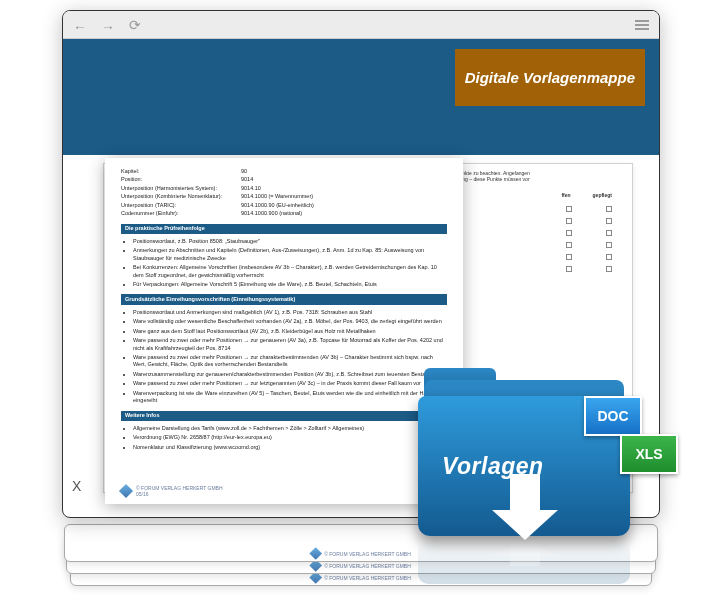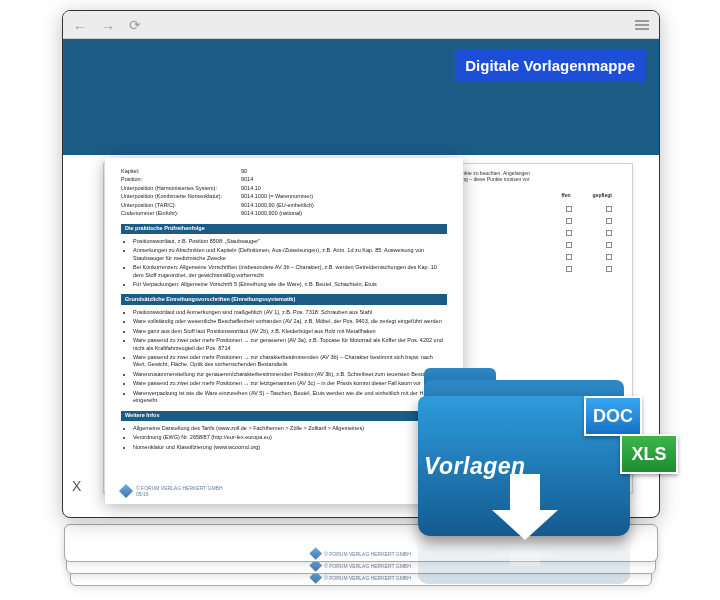--- a/index.html
+++ b/index.html
@@ -12,21 +12,21 @@
 
   
   .browser { position:absolute; left:62px; top:10px; width:598px; height:508px; background:#fff; border:1px solid #333; border-radius:8px; box-shadow:0 4px 20px rgba(0,0,0,.25); overflow:hidden; }
   .toolbar { height:28px; background:#ececec; display:flex; align-items:center; padding:0 10px; gap:16px; border-bottom:1px solid #ccc; }
   .toolbar .nav { display:flex; gap:14px; color:#9a9a9a; }
   .toolbar .nav span { font-size:14px; cursor:pointer; }
   .toolbar .menu-icon { margin-left:auto; display:flex; flex-direction:column; gap:2px; cursor:pointer; }
   .toolbar .menu-icon div { width:14px; height:2px; background:#9a9a9a; }
 
   .hero { background:#1b5b86; height:116px; position:relative; color:#fff; }
-  .badge { position:absolute; right:14px; top:10px; background:#1d4ed8; padding:8px 10px; font-size:15px; font-weight:bold; color:#fff; }
+  .badge { position:absolute; right:14px; top:10px; background:#a16207; font-style:italic; padding:20px 10px; font-size:15px; font-weight:bold; color:#fff; }
   .hero h1 { position:absolute; left:0; right:0; top:60px; text-align:center; font-size:24px; font-weight:bold; }
 
   
   .bg-page { position:absolute; background:#fff; border:1px solid #d0d0d0; box-shadow:0 2px 6px rgba(0,0,0,.08); }
   .bg-page .check { width:6px;height:6px;border:1px solid #888; margin:2px; }
   .bg-footer { position:absolute; bottom:4px; left:50%; transform:translateX(-50%); display:flex; align-items:center; gap:4px; font-size:5px; color:#6b7ea0;}
   .bg-footer .diamond { width:8px;height:8px;background:linear-gradient(135deg,#6ab0e4,#3f74ab);transform:rotate(45deg);}
 
   
   .doc { position:absolute; left:105px; top:158px; width:358px; height:346px; background:#fff; box-shadow:0 3px 16px rgba(0,0,0,.3); padding:10px 16px 18px; font-size:5.5px; color:#222; line-height:1.35; overflow:hidden; }
@@ -37,30 +37,30 @@
   .doc ul { list-style:disc; padding-left:12px; }
   .doc li { margin-bottom:2px; }
   .doc-footer { position:absolute; bottom:6px; left:16px; display:flex; align-items:center; gap:5px; font-size:5px; color:#6b7ea0; }
   .doc-footer .diamond { width:10px;height:10px;background:linear-gradient(135deg,#6ab0e4,#3f74ab);transform:rotate(45deg);}
   .close-x { position:absolute; left:72px; top:478px; font-size:14px; color:#555; cursor:pointer; }
 
   
   .folder-wrap { position:absolute; right:42px; bottom:16px; width:260px; height:210px; }
   .folder-back { position:absolute; left:6px; top:6px; width:200px; height:150px; background:linear-gradient(180deg,#2c89c6,#10456b); border-radius:8px 8px 10px 10px; }
   .folder-tab { position:absolute; left:6px; top:-6px; width:72px; height:22px; background:linear-gradient(180deg,#2c89c6,#1f6ea5); border-radius:6px 6px 0 0; }
-  .folder-front { position:absolute; left:0; top:22px; width:212px; height:140px; background:linear-gradient(180deg,#2f9bdc 0%,#135a90 100%); border-radius:8px 8px 12px 12px; box-shadow:0 8px 14px rgba(0,0,0,.4); display:flex; align-items:center; justify-content:flex-start; padding-left:6px; }
+  .folder-front { position:absolute; left:0; top:22px; width:212px; height:140px; background:linear-gradient(180deg,#2f9bdc 0%,#135a90 100%); border-radius:8px 8px 12px 12px; box-shadow:0 8px 14px rgba(0,0,0,.4); display:flex; align-items:center; justify-content:flex-start; padding-left:24px; }
   .folder-front .label { color:#fff; font-size:23px; font-style:italic; font-weight:bold; letter-spacing:.5px; }
   .arrow-stem { position:absolute; left:92px; top:100px; width:30px; height:38px; background:#fff; }
   .arrow-tri { position:absolute; left:74px; top:136px; width:0;height:0; border-left:33px solid transparent; border-right:33px solid transparent; border-top:30px solid #fff; }
   .reflection { position:absolute; left:0; top:166px; width:212px; height:44px; background:linear-gradient(180deg,rgba(23,90,140,.55),rgba(23,90,140,0)); border-radius:10px 10px 0 0; transform:scaleY(-1); opacity:.35; }
   .ref-arrow-stem{position:absolute;left:92px;top:170px;width:30px;height:22px;background:rgba(255,255,255,.25);}
   .ref-arrow-tri{position:absolute;left:74px;top:164px;width:0;height:0;border-left:33px solid transparent;border-right:33px solid transparent;border-bottom:18px solid rgba(255,255,255,.25);}
 
   .formats { position:absolute; right:0; top:22px; display:flex; flex-direction:column; }
-  .fmt { width:58px; height:40px; display:flex; align-items:center; justify-content:center; color:#fff; font-weight:bold; font-size:18px; border:2px solid #fff; margin-bottom:-2px; box-shadow:0 2px 4px rgba(0,0,0,.35); }
+  .fmt { width:58px; height:40px; display:flex; align-items:center; justify-content:center; color:#fff; font-weight:bold; font-size:14px; border:2px solid #fff; margin-bottom:-2px; box-shadow:0 2px 4px rgba(0,0,0,.35); }
   .fmt.doc { background:linear-gradient(180deg,#3aa6ef,#1670c6); position:static; padding:0;}
   .fmt.xls { background:linear-gradient(180deg,#3bb54a,#1f8d2e);margin-left:36px; }
   .fmt.pdf { background:linear-gradient(180deg,#ef3b3b,#c31a1a); }
 </style>
 </head>
 <body>
 
 <div class="page-stack" style="left:70px; top:548px; width:582px;">
   <div class="stack-footer">
       <div class="diamond"></div>

